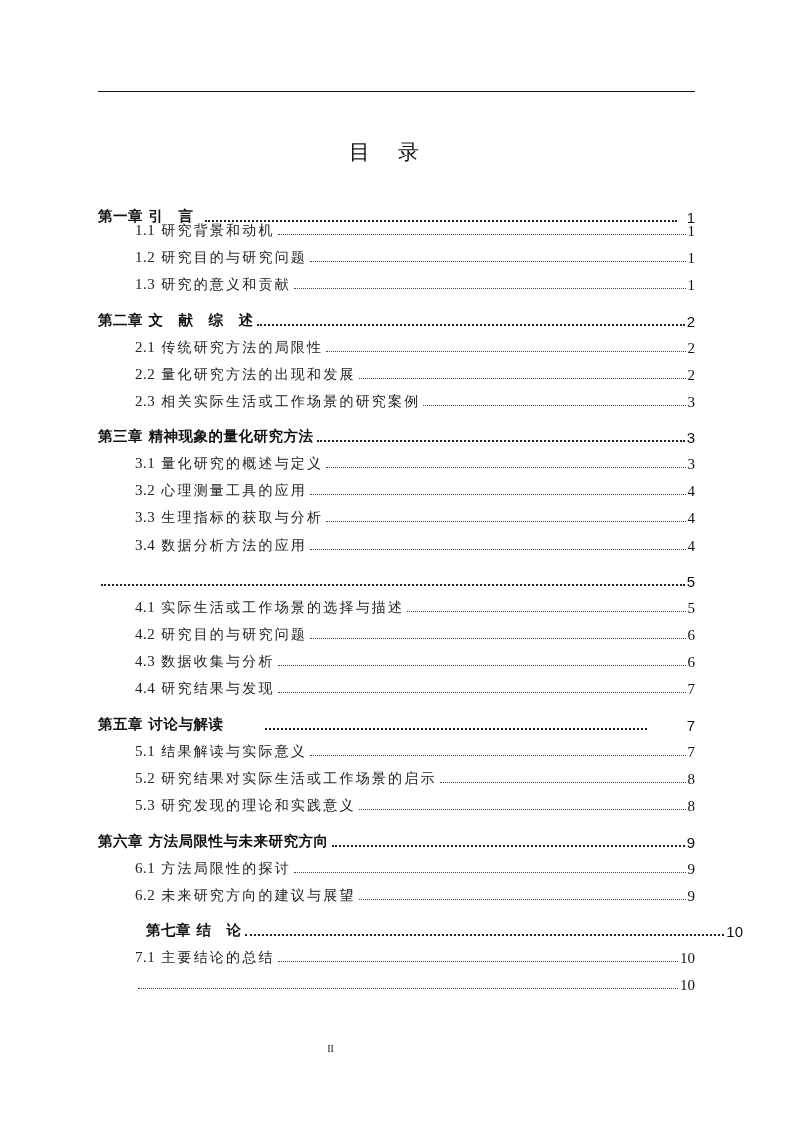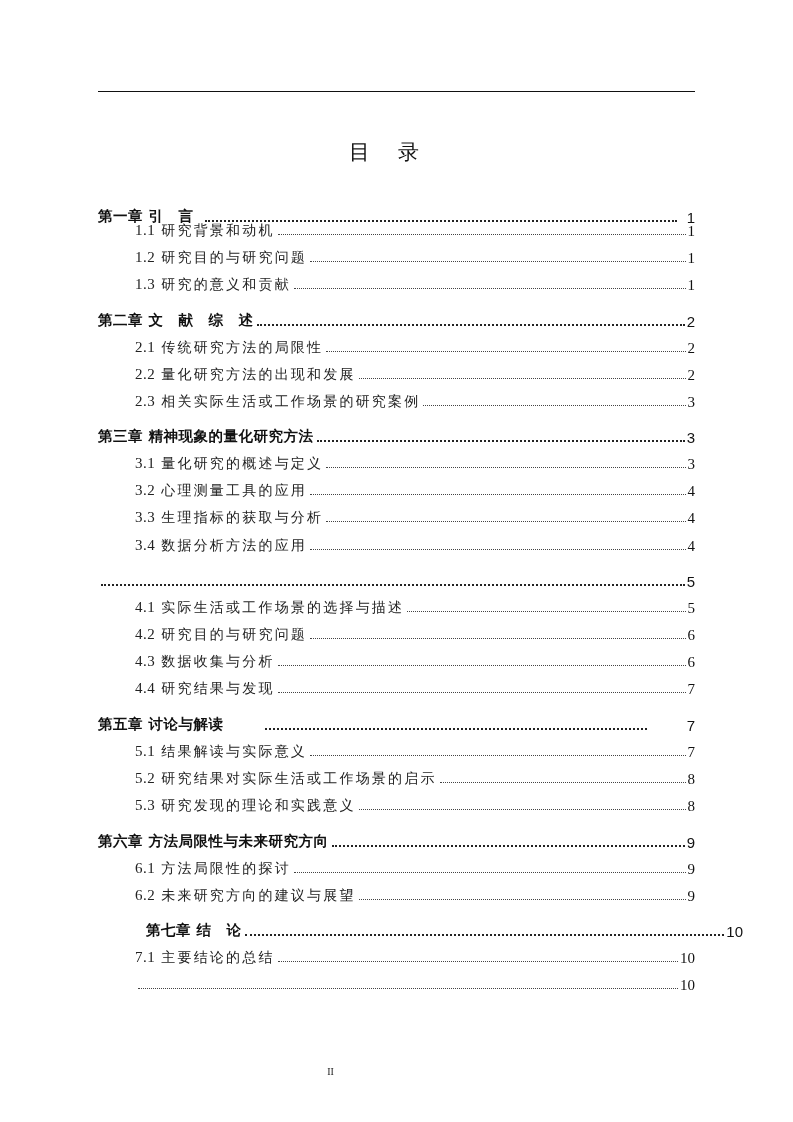--- a/index.html
+++ b/index.html
@@ -14,21 +14,21 @@
   .row .dots { flex:1 1 auto; margin:0 2px 4px 3px; border-bottom:2px dotted #333; height:0; }
   .row .page { flex:0 0 auto; text-align:right; }
   .chapter .label { font-size:14.5px; font-weight:bold; letter-spacing:0.5px; font-family:"DejaVu Sans", sans-serif; }
   .chapter .page { font-size:15px; font-family:"Liberation Sans", sans-serif; }
   .chapter .dots { border-bottom:2px dotted #222; }
   .sub { padding-left:37px; box-sizing:border-box; }
   .sub .label { font-size:14px; letter-spacing:2.2px; color:#222; font-family:"DejaVu Serif", serif; }
   .sub .label .num { font-family:"Liberation Serif", serif; font-size:15px; letter-spacing:0.5px; margin-right:6px; }
   .sub .page { font-size:15px; font-family:"Liberation Serif", serif; }
   .sub .dots { border-bottom:1px dotted #444; margin-bottom:5px; }
-  .footer-page { position:absolute; left:0; width:661px; top:1066px; text-align:center; font-size:10px;
+  .footer-page { position:absolute; left:0; width:661px; top:1043px; text-align:center; font-size:10px;
                  font-family:"Liberation Serif", serif; color:#222; }
 </style>
 </head>
 <body>
 
 <div class="header-rule"></div>
 
 <div class="title">目录</div>
 
 <div class="toc" id="toc">

